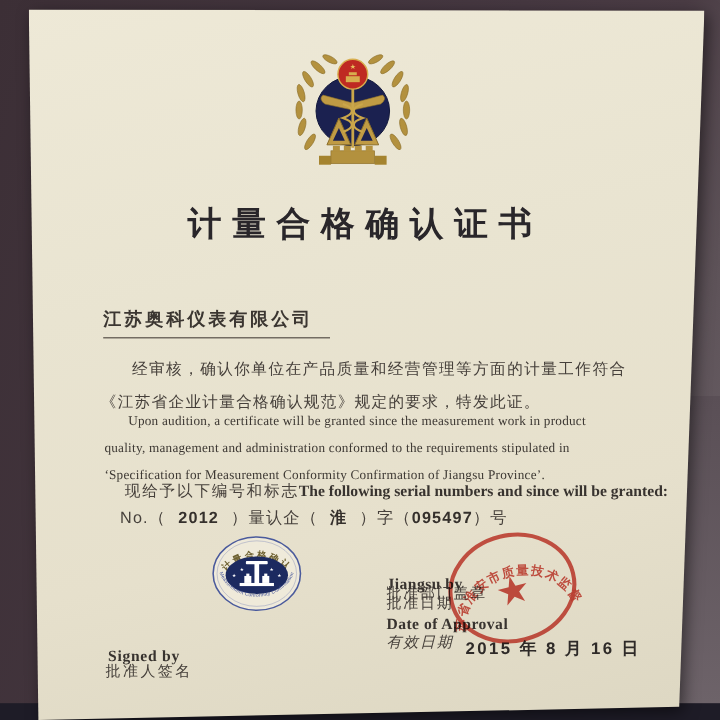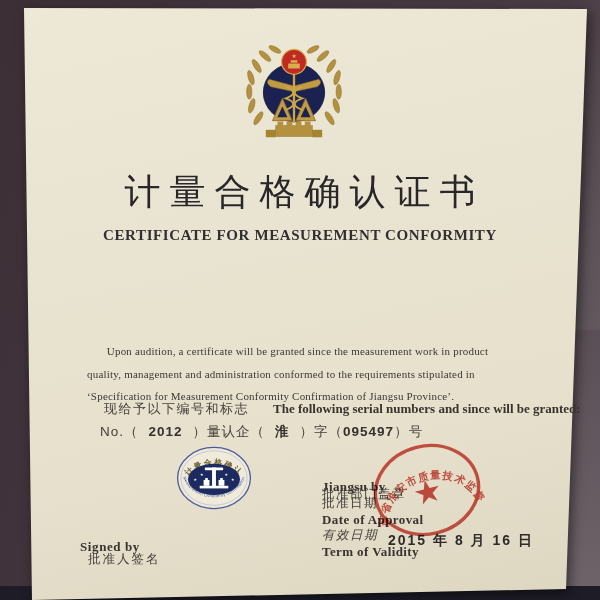--- a/index.html
+++ b/index.html
@@ -13,47 +13,47 @@
   .paper-wrap{position:absolute;inset:0;filter:drop-shadow(3px 4px 6px rgba(0,0,0,.5));}
   .paper{
     position:absolute;inset:0;
     clip-path:polygon(24px 8px,587px 9px,566px 589px,32px 600px);
     background:linear-gradient(168deg,#eee9d7 0%,#e9e4d1 38%,#e6e0cc 70%,#ddd7c2 100%);
   }
   .content{position:absolute;inset:0;}
   .abs{position:absolute;}
   .title-cn{
     left:40px;right:40px;top:168px;text-align:center;
-    font-size:36px;font-weight:400;color:#29262a;letter-spacing:9px;text-indent:9px;
+    font-size:28px;font-weight:700;color:#29262a;letter-spacing:9px;text-indent:9px;
   }
   .title-en{
     left:30px;right:30px;top:227px;text-align:center;
     font-family:"Liberation Serif","DejaVu Serif",serif;
     font-size:15px;font-weight:700;color:#332f30;letter-spacing:.6px;
   }
   .company{
     left:86px;top:257px;font-size:15px;font-weight:700;color:#3b3631;
     letter-spacing:2.5px;padding:0 14px 5px 0;border-bottom:1.5px solid #564f47;
   }
   .para-cn{
     left:84px;top:294px;width:438px;font-size:13px;line-height:27px;
     color:#46403b;letter-spacing:1.1px;text-indent:2em;text-align:justify;
   }
   .para-en{
     left:87px;top:340px;width:430px;font-family:"Liberation Serif","DejaVu Serif",serif;
     font-size:11px;line-height:22.5px;color:#3d3833;text-indent:1.8em;letter-spacing:.2px;
   }
-  .serial-intro{left:84px;top:400px;display:flex;gap:24px;align-items:baseline;}
+  .serial-intro{left:84px;top:400px;display:flex;align-items:baseline;}
   .serial-intro .cn{font-size:13px;color:#46403b;letter-spacing:1.5px;padding-left:20px;}
   .serial-intro .en{font-family:"Liberation Serif","DejaVu Serif",serif;font-size:13px;font-weight:700;color:#38332f;}
   .serial-line{left:100px;top:423px;font-size:13.5px;color:#46403b;letter-spacing:1px;}
   .serial-line b{font-weight:700;color:#35302c;}
   .serial-line .gap{margin:0 10px;}
   .sign-cn{left:88px;top:551px;font-size:12.5px;color:#46403b;letter-spacing:2px;}
-  .sign-en{left:80px;top:539px;font-family:"Liberation Serif","DejaVu Serif",serif;font-size:13px;font-weight:700;color:#38332f;letter-spacing:.6px;text-align:right;}
+  .sign-en{left:90px;top:539px;font-family:"Liberation Serif","DejaVu Serif",serif;font-size:13px;font-weight:700;color:#38332f;letter-spacing:.6px;text-align:right;}
   .lbl-cn{left:322px;font-size:12.5px;color:#46403b;letter-spacing:1.5px;}
   .lbl-en{left:322px;font-family:"Liberation Serif","DejaVu Serif",serif;font-size:13px;font-weight:700;color:#38332f;letter-spacing:.4px;}
   .r1{top:486px;}.r2{top:479px;}.r3{top:495px;}.r4{top:512px;}.r5{top:527px;font-style:italic;}.r6{top:544px;}
   .date1{left:386px;top:500px;}
   .date2{left:388px;top:532px;text-align:right;}
   .date{font-size:14px;font-weight:700;color:#2e2a28;letter-spacing:2px;}
   .emblem{left:236px;top:40px;width:116px;height:110px;}
   .badge{left:175px;top:445px;width:78px;height:66px;}
   .stamp{left:366px;top:435px;width:122px;height:110px;mix-blend-mode:multiply;opacity:.92;}
 </style>
@@ -99,23 +99,24 @@
       <rect x="61" y="98" width="7" height="6" fill="#b3913e"></rect>
       <rect x="72" y="98" width="7" height="6" fill="#b3913e"></rect>
       <rect x="83" y="98" width="7" height="6" fill="#b3913e"></rect>
       <circle cx="70" cy="26" r="15" fill="#bf2a22" stroke="#d8ae4e" stroke-width="1.4"></circle>
       <rect x="63" y="28" width="14" height="6" fill="#d8ae4e"></rect>
       <rect x="66" y="24" width="8" height="3" fill="#d8ae4e"></rect>
       <text x="70" y="21" text-anchor="middle" font-size="7" fill="#e8c35f">★</text>
     </svg>
 
     <div class="abs title-cn">计量合格确认证书</div>
-    <div class="abs title-en">CERTIFICATE FOR MEASUREMENT CONFORMITY</div>
 
+    <div class="abs company">江苏奥科仪表有限公司</div>
 
+    <div class="abs para-cn">经审核，确认你单位在产品质量和经营管理等方面的计量工作符合《江苏省企业计量合格确认规范》规定的要求，特发此证。</div>
     <div class="abs para-en">Upon audition, a certificate will be granted since the measurement work in product quality, management and administration conformed to the requirements stipulated in ‘Specification for Measurement Conformity Confirmation of Jiangsu Province’.</div>
 
     <div class="abs serial-intro">
       <span class="cn">现给予以下编号和标志</span>
       <span class="en">The following serial numbers and since will be granted:</span>
     </div>
 
     <div class="abs serial-line">
       <span>No.（</span><b class="gap">2012</b><span>）量认企（</span><b class="gap">淮</b><span>）字（</span><b>095497</b><span>）号</span>
     </div>
@@ -149,21 +150,20 @@
 
     <div class="abs sign-cn">批准人签名</div>
     <div class="abs sign-en">Signed by</div>
 
     <div class="abs lbl-cn r1">批准部门盖章</div>
     <div class="abs lbl-en r2">Jiangsu by</div>
     <div class="abs lbl-cn r3">批准日期</div>
     <div class="abs lbl-en r4">Date of Approval</div>
     <div class="abs lbl-cn r5">有效日期</div>
     <div class="abs date date2">2015 年 8 月 16 日</div>
-    <div class="abs lbl-en r6">Term of Validity</div>
 
     <svg class="abs stamp" viewBox="0 0 122 110" aria-hidden="true">
       <defs>
         <path id="sTop" d="M 15,76 A 47,39 0 0 1 107,76"></path>
       </defs>
       <g transform="rotate(-14 61 55)">
         <ellipse cx="61" cy="55" rx="52" ry="44" fill="none" stroke="#cd372c" stroke-width="3.4" opacity="0.9"></ellipse>
         <text font-size="10.5" font-weight="bold" fill="#cd372c" letter-spacing="1.2" opacity="0.9">
           <textPath href="#sTop" startOffset="50%" text-anchor="middle">江苏省淮安市质量技术监督局</textPath>
         </text>

